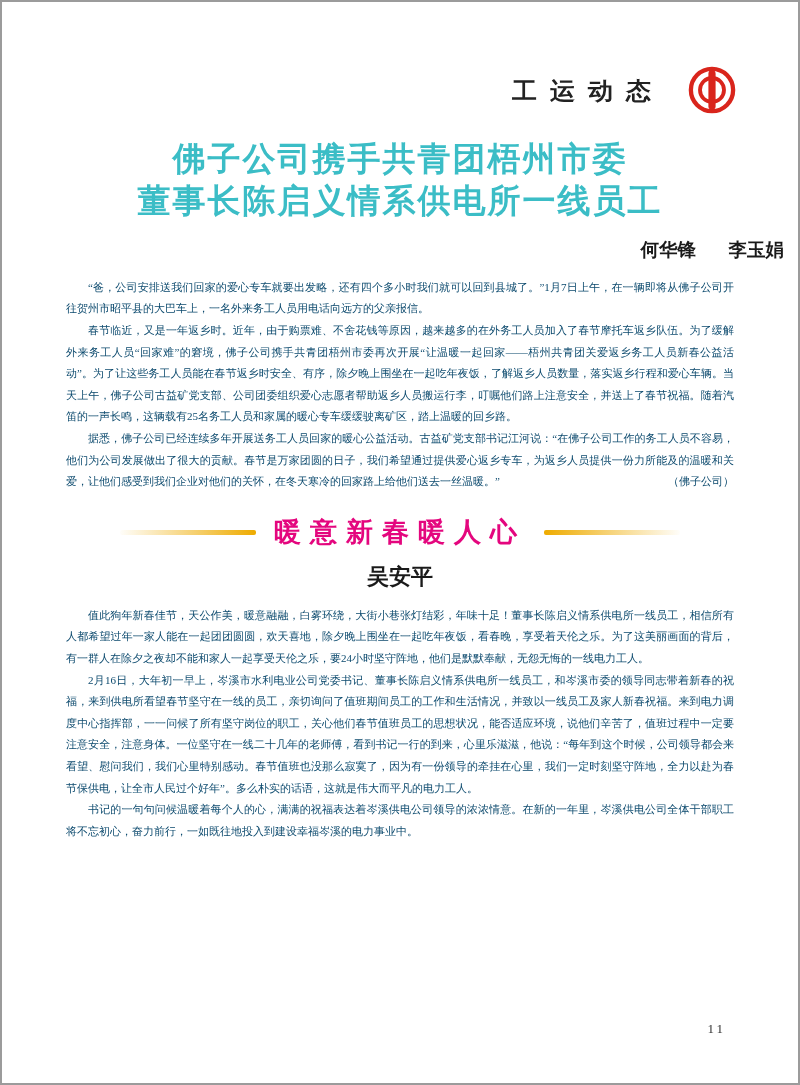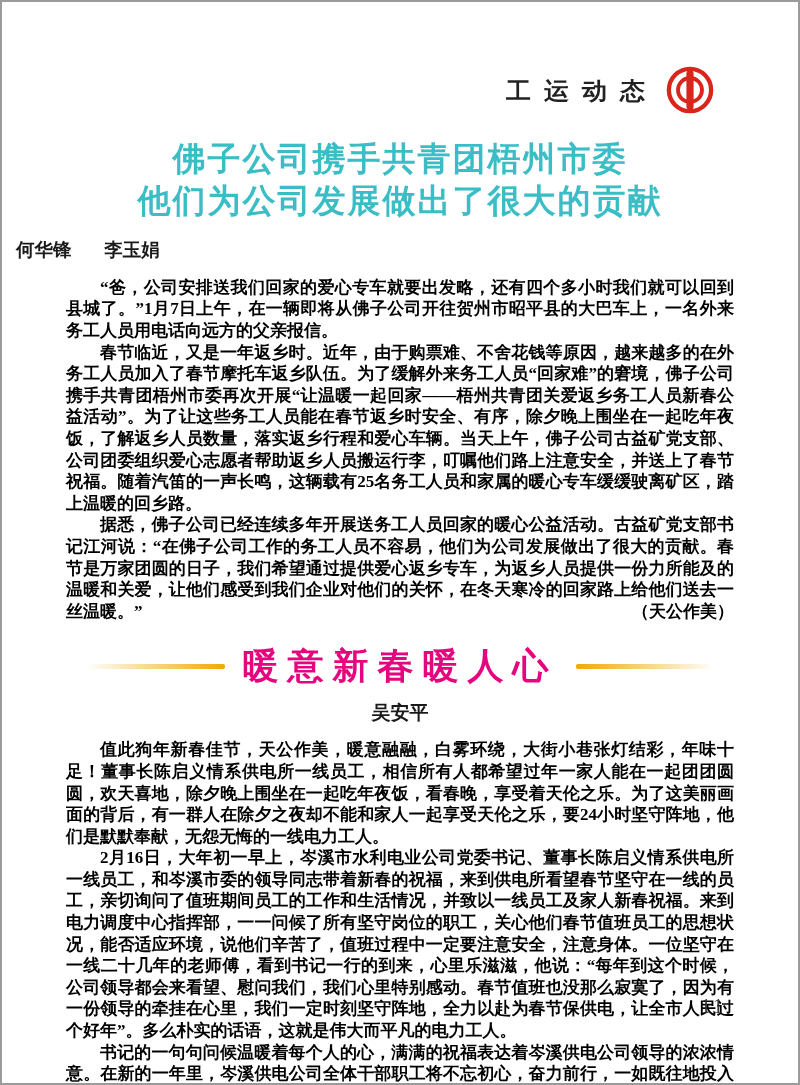--- a/index.html
+++ b/index.html
@@ -9,25 +9,25 @@
     box-sizing:border-box;
     border:2px solid #9b9b9b;
     background:#fff;
     font-family:"Liberation Serif","DejaVu Serif",serif;
     color:#1a1a1a;
     overflow:hidden;
   }
   
   .masthead{
     margin-top:64px;
-    padding-right:84px;
+    padding-right:62px;
     display:flex;
     justify-content:flex-end;
     align-items:center;
-    gap:8px;
+    gap:24px;
   }
   .masthead-text{
     font-family:"Liberation Serif","DejaVu Serif",serif;
     font-weight:bold;
     font-size:25px;
     letter-spacing:13px;
     color:#222;
     transform:scaleY(0.95);
   }
   .union-logo{width:48px;height:48px;flex:0 0 auto;}
@@ -36,74 +36,73 @@
     margin-top:24px;
     text-align:center;
     font-family:"Liberation Sans","DejaVu Sans",sans-serif;
     font-weight:bold;
     font-size:33px;
     line-height:1.27;
     letter-spacing:2px;
   }
   .authors{
     margin-top:15px;
-    text-align:left;
+    text-align:right;
     font-size:18.5px;
     font-weight:bold;
     color:#1a1a1a;
   }
   .authors span{margin:0 14px;}
   
   .body-text{
     margin-top:15px;
     padding:0 64px;
   }
   .para{
     margin:0;
-    font-size:17px;
+    font-size:11px;
     line-height:21.6px;
     text-align:justify;
     text-indent:2em;
-    color:#000000;
-    font-weight:bold;
+    color:#0c4a6e;
   }
   .attr-inline{
     float:right;
     text-indent:0;
   }
   
   .divider-row{
     margin-top:26px;
     display:flex;
     align-items:center;
     justify-content:center;
     gap:18px;
   }
   .gold-line{height:4.5px;width:136px;border-radius:2px;}
   .gold-line.left{background:linear-gradient(to right, rgba(245,205,80,0.03), #eeab00);}
   .gold-line.right{background:linear-gradient(to left, rgba(245,205,80,0.03), #eeab00);}
   .a2-title{
     font-family:Liberation Serif, serif;
     font-weight:bold;
-    font-size:36px;
+    font-size:27px;
     letter-spacing:9px;
     line-height:1;
     white-space:nowrap;
   }
   .author2{
     margin-top:16px;
     text-align:center;
-    font-size:19px;
+    font-size:22px;
     font-weight:bold;
   }
   .page-number{
     position:absolute;
-    top:993px;
+    top:1019px;
     right:72px;
-    font-size:20px;
+    font-size:13px;
     letter-spacing:3px;
     color:#333;
   }
 </style>
 </head>
 <body>
 
 <div class="page">
 
   <div class="masthead">
@@ -112,38 +111,38 @@
       <svg viewBox="0 0 100 100" width="48" height="48" aria-hidden="true">
         <circle cx="50" cy="50" r="44" fill="none" stroke="#d9251c" stroke-width="9"></circle>
         <circle cx="50" cy="50" r="25" fill="none" stroke="#d9251c" stroke-width="8"></circle>
         <rect x="42.5" y="9" width="15" height="82" rx="7" fill="#d9251c"></rect>
       </svg>
     </span>
   </div>
 
   <div class="a1-title" style="color:#3bbdc6;">
     <div>佛子公司携手共青团梧州市委</div>
-    <div>他们为公司发展做出了很大的贡献</div>
+    <div>董事长陈启义情系供电所一线员工</div>
   </div>
 
   <div class="authors">
     <span>何华锋</span>
     <span>李玉娟</span>
   </div>
 
   <div class="body-text">
     <p class="para">
       <span>“爸，公司安排送我们回家的爱心专车就要出发略，还有四个多小时我们就可以回到县城了。”1月7日上午，在一辆即将从佛子公司开往贺州市昭平县的大巴车上，一名外来务工人员用电话向远方的父亲报信。</span>
     </p>
     <p class="para">
       <span>春节临近，又是一年返乡时。近年，由于购票难、不舍花钱等原因，越来越多的在外务工人员加入了春节摩托车返乡队伍。为了缓解外来务工人员“回家难”的窘境，佛子公司携手共青团梧州市委再次开展“让温暖一起回家——梧州共青团关爱返乡务工人员新春公益活动”。为了让这些务工人员能在春节返乡时安全、有序，除夕晚上围坐在一起吃年夜饭，了解返乡人员数量，落实返乡行程和爱心车辆。当天上午，佛子公司古益矿党支部、公司团委组织爱心志愿者帮助返乡人员搬运行李，叮嘱他们路上注意安全，并送上了春节祝福。随着汽笛的一声长鸣，这辆载有25名务工人员和家属的暖心专车缓缓驶离矿区，踏上温暖的回乡路。</span>
     </p>
     <p class="para">
       <span>据悉，佛子公司已经连续多年开展送务工人员回家的暖心公益活动。古益矿党支部书记江河说：“在佛子公司工作的务工人员不容易，他们为公司发展做出了很大的贡献。春节是万家团圆的日子，我们希望通过提供爱心返乡专车，为返乡人员提供一份力所能及的温暖和关爱，让他们感受到我们企业对他们的关怀，在冬天寒冷的回家路上给他们送去一丝温暖。”</span>
-      <span class="attr-inline">（天公作美）</span>
+      <span class="attr-inline">（佛子公司）</span>
     </p>
   </div>
 
   <div class="divider-row">
     <span class="gold-line left"></span>
     <span class="a2-title" style="color:#e4067e;">暖意新春暖人心</span>
     <span class="gold-line right"></span>
   </div>
 
   <div class="author2">吴安平</div>

